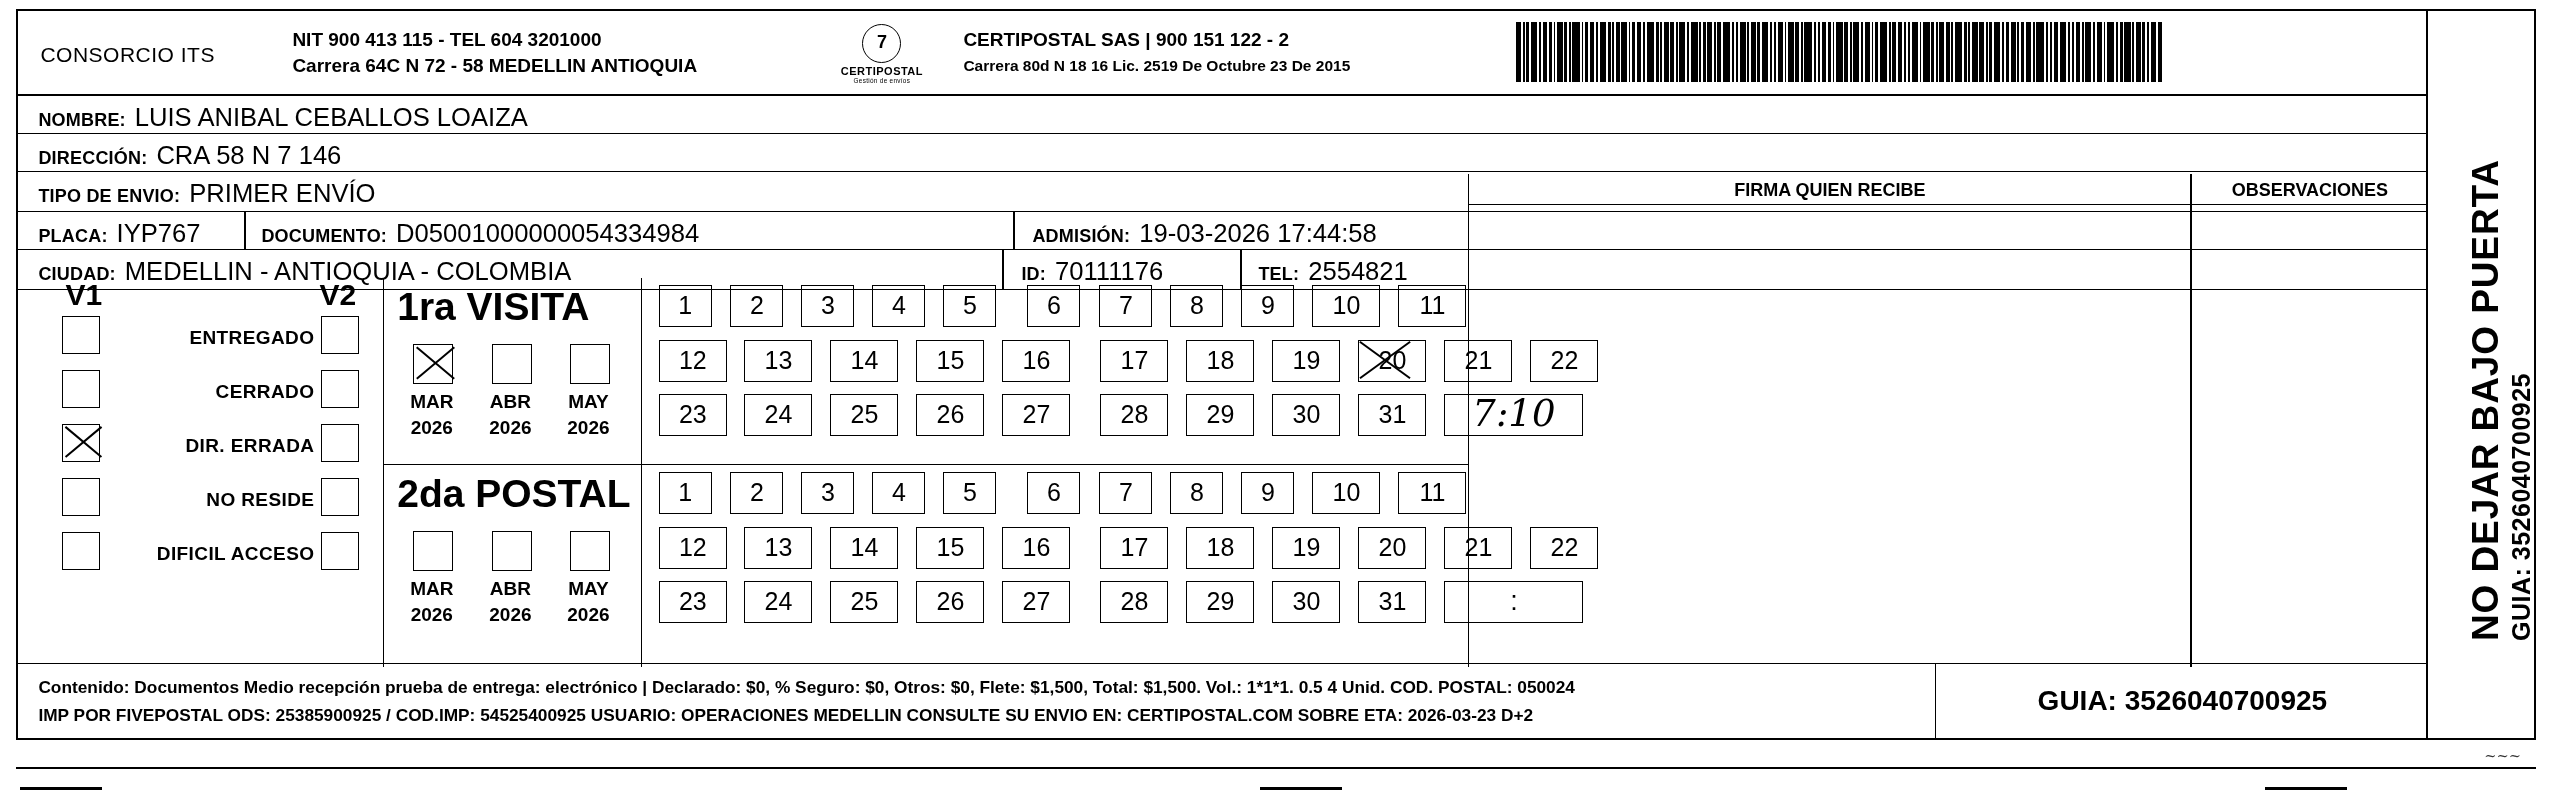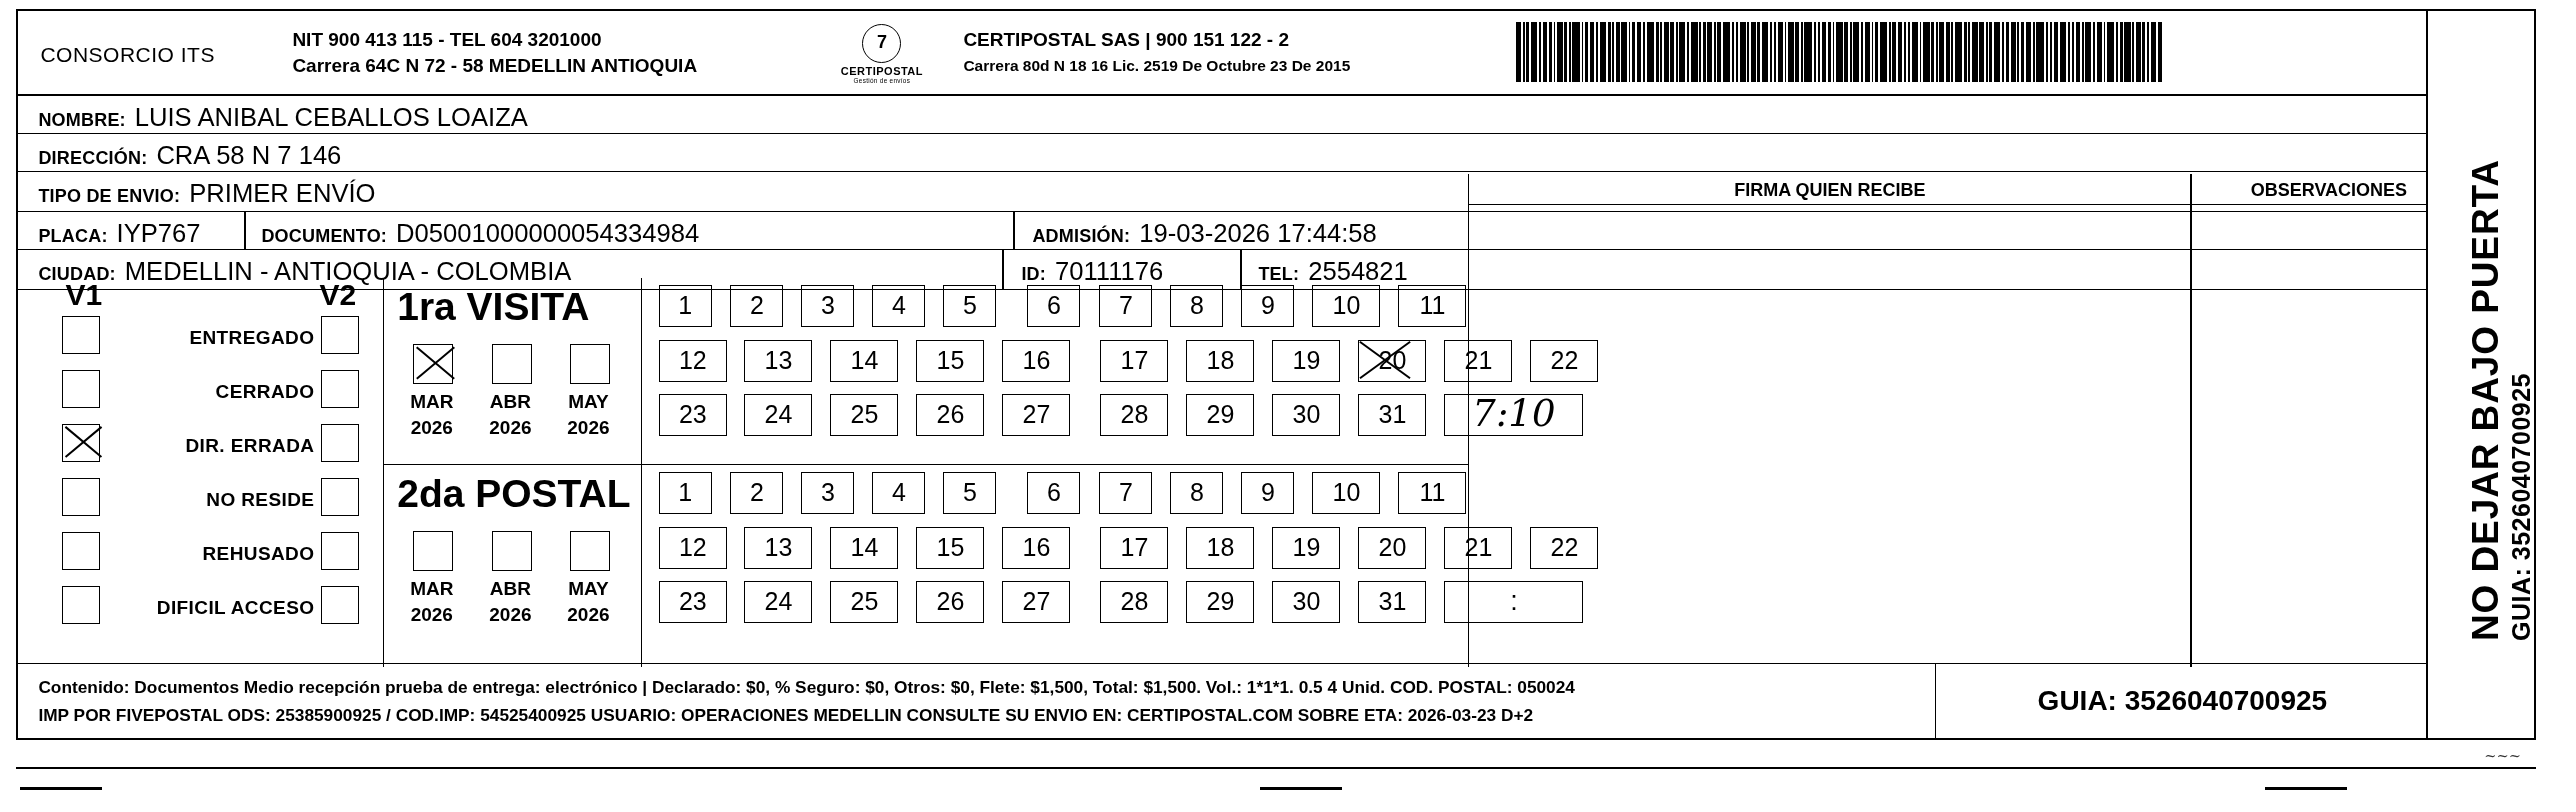--- a/index.html
+++ b/index.html
@@ -607,21 +607,21 @@
         <div style="position:absolute;left:1222px;top:0;width:1.8px;height:100%;background:#000;"></div>
         <div class="cell-inline" style="left:1240px;">
           <span class="lbl">TEL:</span>
           <span class="val">2554821</span>
         </div>
       </div>
 
       <div class="firma-box">
         <div class="firma-hdr">
           <div class="t" style="left:0;width:721px;">FIRMA QUIEN RECIBE</div>
-          <div class="t" style="left:760px;width:199px;">OBSERVACIONES</div>
+          <div class="t" style="left:741px;width:199px;">OBSERVACIONES</div>
         </div>
         <div class="firma-sep"></div>
         <div style="position:absolute;left:0;top:31px;width:721px;height:460px;"></div>
         <div style="position:absolute;left:723px;top:31px;width:235px;height:460px;"></div>
       </div>
 
       <div class="vblock">
         <div class="vhead">
           <span class="v1">V1</span>
           <span class="v2">V2</span>
@@ -646,25 +646,20 @@
               <div class="vlabel">DIR. ERRADA</div>
             </div>
             <div class="vrow">
               <div class="cbox l"></div>
               <div class="cbox r"></div>
               <div class="vlabel">NO RESIDE</div>
             </div>
             <div class="vrow">
               <div class="cbox l"></div>
               <div class="cbox r"></div>
-              <div class="vlabel">REHUSADO</div>
-            </div>
-            <div class="vrow">
-              <div class="cbox l"></div>
-              <div class="cbox r"></div>
               <div class="vlabel">DIFICIL ACCESO</div>
             </div>
           </div>
       </div>
 
       <div class="visit" id="visit-0" style="top:267px;height:186px;">
         <div class="visit-title">1ra VISITA</div>
         <div class="months" id="months-0">
             <div class="mbox" style="left: 29px;">
               <span class="x1"></span>

